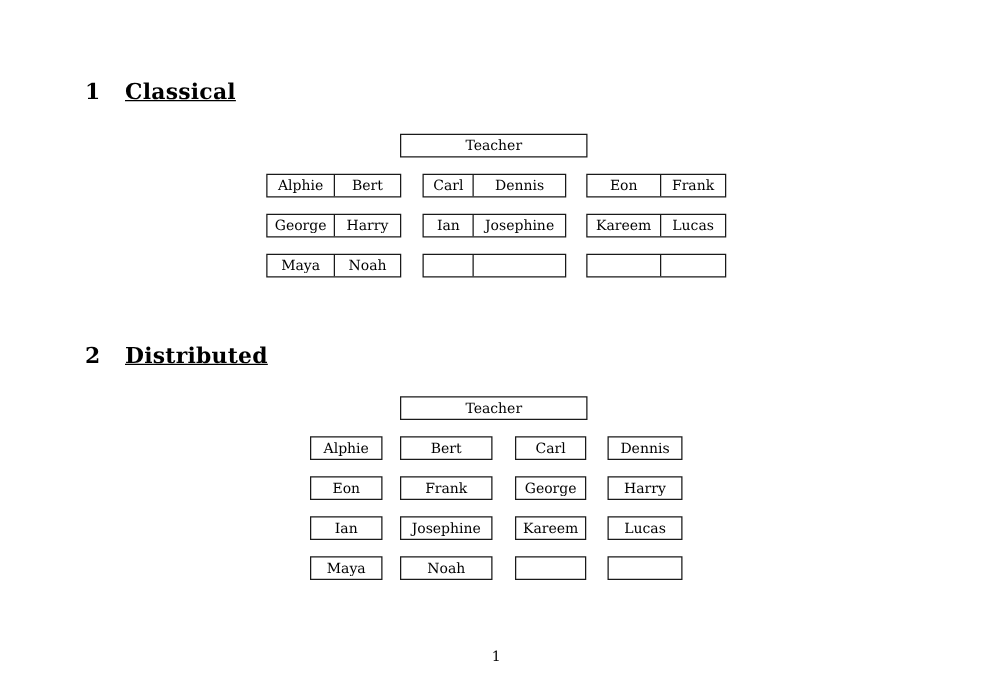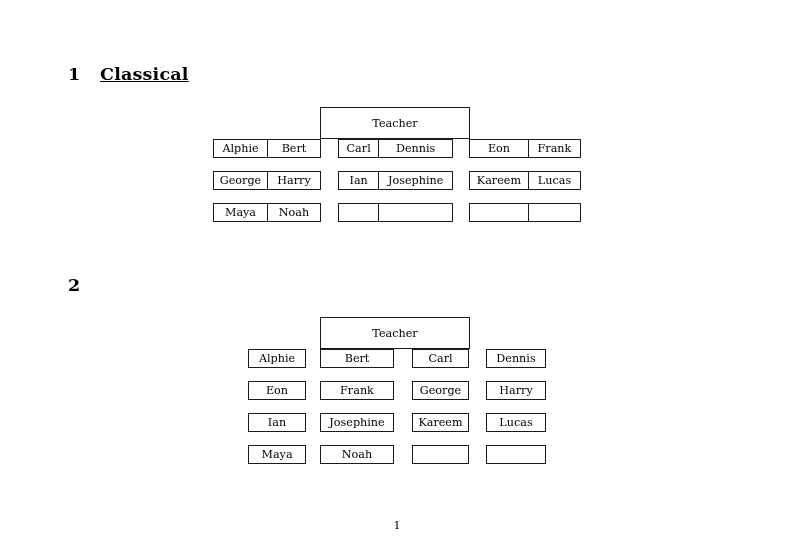--- a/index.html
+++ b/index.html
@@ -58,21 +58,21 @@
     background: #ffffff;
     font-size: 11.2px;
     line-height: 17px;
     height: 19px;
     text-align: center;
     white-space: nowrap;
     overflow: hidden;
   }
 
   .teacher-box {
-    height: 32px;
+    height: 19px;
     display: flex;
     align-items: center;
     justify-content: center;
   }
 
   
   .group {
     position: absolute;
     box-sizing: border-box;
     border: 1px solid #1a1a1a;
@@ -165,20 +165,21 @@
       <div class="cell" style="width:75px;"></div>
     </div>
     <div class="group" style="left:469px; top:203px; width:112px;">
       <div class="cell" style="width:59px;"></div>
       <div class="cell" style="width:53px;"></div>
     </div>
   </div>
 
   <div class="section-heading" id="heading-distributed">
     <span class="sec-num">2</span>
+    <span class="sec-title">Distributed</span>
   </div>
 
   <div class="diagram" id="diagram-distributed">
 
     <div class="box teacher-box" style="left:320px; top:317px; width:150px;">
       <span>Teacher</span>
     </div>
 
     <div class="box single" style="left:248px; top:349px; width:58px;">Alphie</div>
     <div class="box single" style="left:320px; top:349px; width:74px;">Bert</div>

